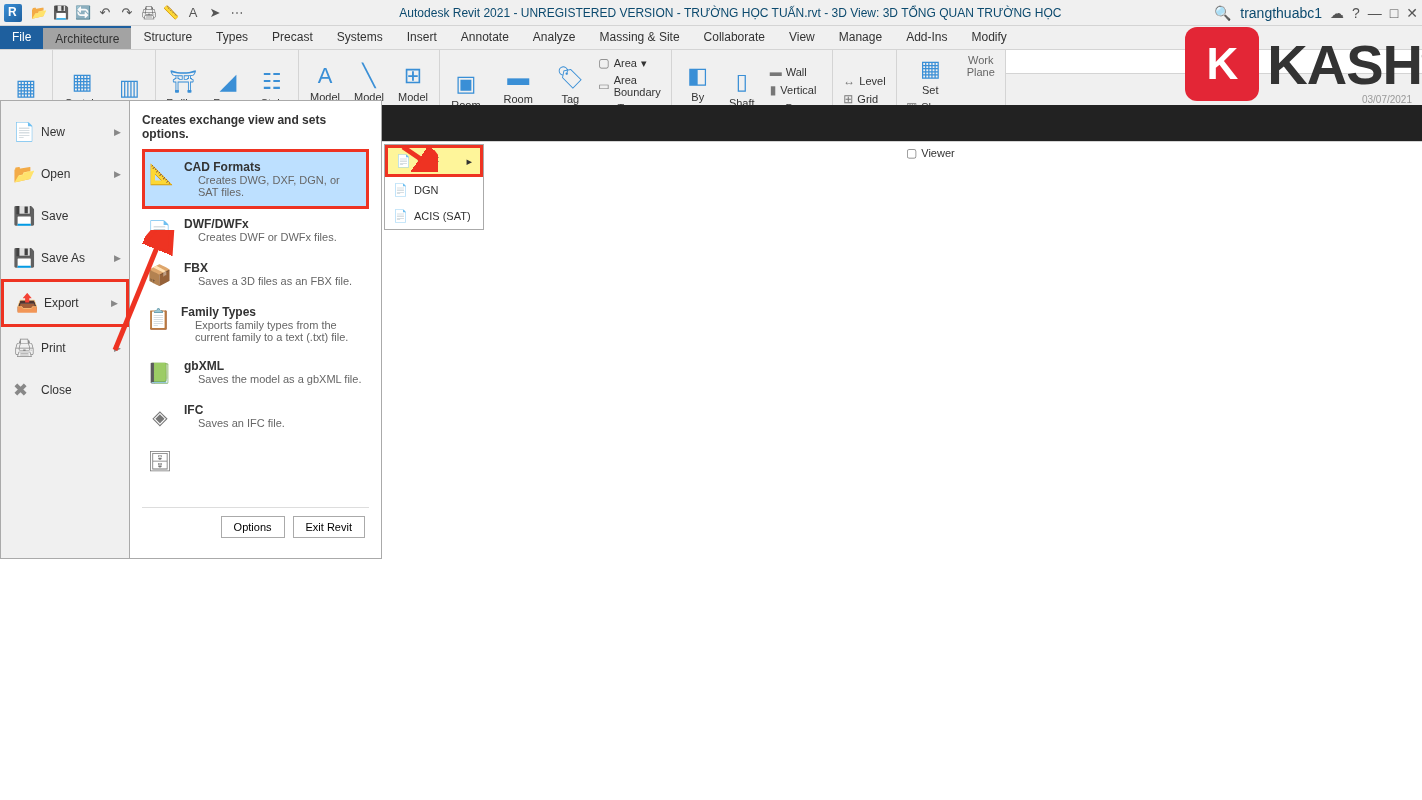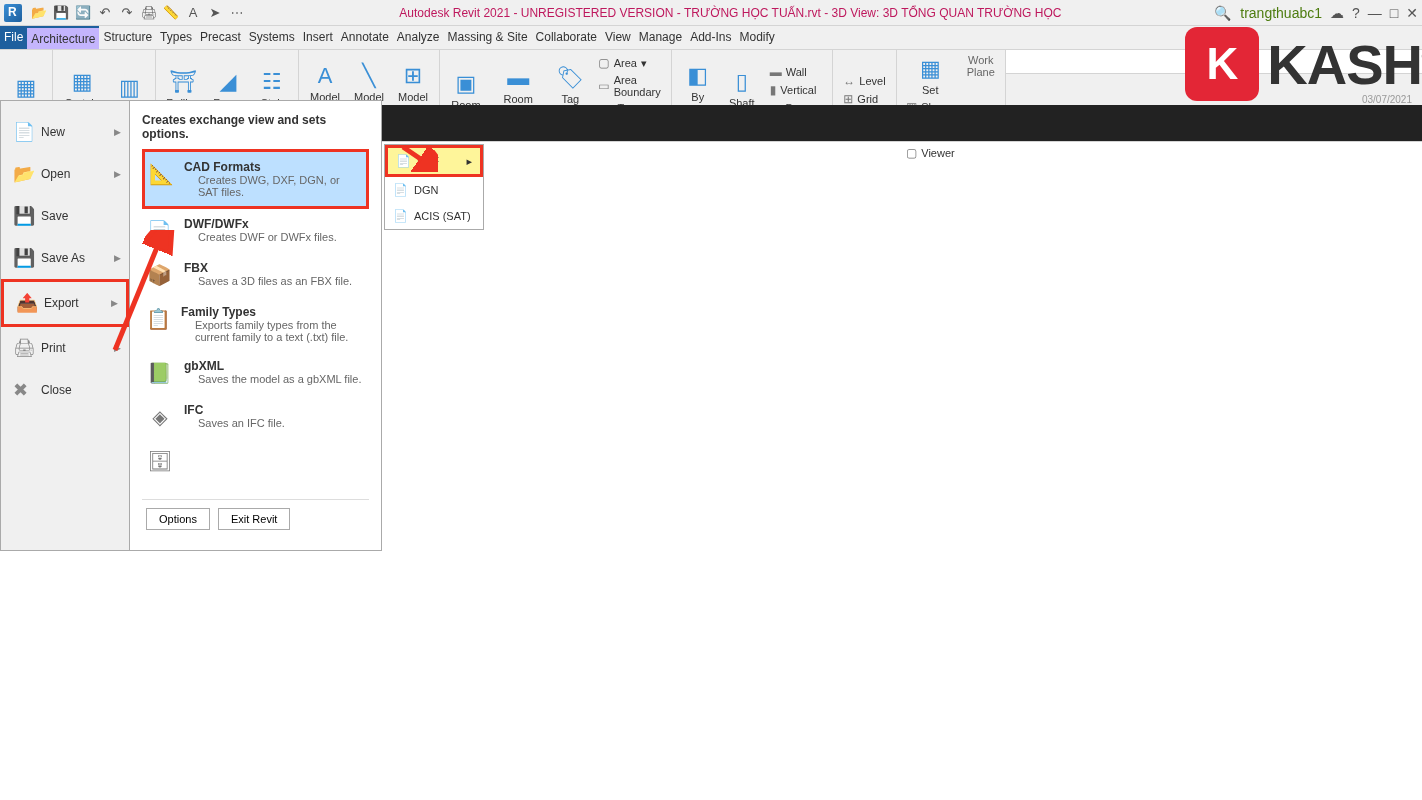--- a/index.html
+++ b/index.html
@@ -4,30 +4,30 @@
 <style>
 * { margin:0; padding:0; box-sizing:border-box; font-family:"Segoe UI",Arial,sans-serif; }
 body { width:1422px; height:800px; background:#fff; overflow:hidden; position:relative; font-size:12px; color:#333; }
 
 
 .titlebar { height:26px; background:#f0f0f0; display:flex; align-items:center; padding:0 4px; border-bottom:1px solid #d4d4d4; }
 .titlebar .logo { width:18px; height:18px; background:linear-gradient(135deg,#3a8fd6,#1e5f9e); border-radius:2px; margin-right:8px; position:relative; }
 .titlebar .logo::after { content:"R"; color:#fff; font-weight:bold; font-size:12px; position:absolute; top:1px; left:4px; }
 .qat { display:flex; gap:4px; align-items:center; }
 .qat span { width:18px; height:18px; display:inline-flex; align-items:center; justify-content:center; color:#555; font-size:13px; }
-.titlebar .center { flex:1; text-align:center; color:#be185d; font-size:12px; }
+.titlebar .center { flex:1; text-align:center; color:#0c4a6e; font-size:12px; }
 .titlebar .right { display:flex; gap:8px; align-items:center; color:#555; }
 .titlebar .right span { font-size:14px; }
-.user { color:#4d7c0f; font-size:11px; }
+.user { color:#0c4a6e; font-size:11px; }
 
 
 .ribbon-tabs { height:24px; background:#f0f0f0; display:flex; border-bottom:1px solid #d4d4d4; }
-.ribbon-tabs .tab { padding:4px 4px; font-size:12px; cursor:pointer; }
+.ribbon-tabs .tab { padding:4px 12px; font-size:12px; cursor:pointer; }
 .ribbon-tabs .tab.file { background:#1e5f9e; color:#fff; }
-.ribbon-tabs .tab.active { background:#c4b5fd; border-top:2px solid #1e5f9e; }
+.ribbon-tabs .tab.active { background:#a3a3a3; border-top:2px solid #1e5f9e; }
 
 
 .ribbon { height:92px; background:#f0f0f0; display:flex; border-bottom:1px solid #d4d4d4; position:relative; }
 .ribbon-group { border-right:1px solid #d4d4d4; padding:4px 6px; display:flex; flex-direction:column; }
 .ribbon-group .items { display:flex; gap:4px; flex:1; }
 .ribbon-group .label { text-align:center; font-size:11px; color:#666; }
 .rbtn { display:flex; flex-direction:column; align-items:center; justify-content:center; padding:2px 4px; min-width:40px; gap:2px; }
 .rbtn .ico { font-size:22px; color:#3a8fd6; }
 .rbtn .txt { font-size:11px; text-align:center; line-height:1.1; }
 .rstack { display:flex; flex-direction:column; gap:0; justify-content:center; }
@@ -41,21 +41,21 @@
 .fm-item .ico { font-size:18px; color:#888; width:20px; }
 .fm-item .arrow { position:absolute; right:8px; color:#888; font-size:9px; }
 .fm-item.hl { border:3px solid #e32; }
 .fm-right { width:252px; background:#fff; border:1px solid #aaa; border-left:none; padding:12px; }
 .fm-right .hdr { font-weight:bold; font-size:12px; margin-bottom:8px; }
 .fm-opt { display:flex; gap:10px; padding:8px 4px; align-items:flex-start; }
 .fm-opt .oico { width:28px; height:28px; font-size:20px; color:#777; display:flex; align-items:center; justify-content:center; }
 .fm-opt .otxt .t { font-weight:bold; font-size:12px; }
 .fm-opt .otxt .d { font-size:11px; color:#666;margin-left:14px; }
 .fm-opt.hl { background:#bde0ff; border:3px solid #e32; }
-.fm-footer { display:flex; justify-content:flex-start; gap:8px; padding:8px 4px; border-top:1px solid #ddd; margin-top:16px; }
+.fm-footer { display:flex; justify-content:flex-end; gap:8px; padding:8px 4px; border-top:1px solid #ddd; margin-top:24px; }
 .fm-footer button { padding:4px 12px; font-size:11px; background:#fff; border:1px solid #aaa; }
 
 
 .cadmenu { position:absolute; top:94px; left:384px; width:100px; background:#fff; border:1px solid #aaa; z-index:12; }
 .cadmenu .ci { display:flex; align-items:center; gap:6px; padding:6px 8px; font-size:11px; }
 .cadmenu .ci .cico { font-size:12px; color:#3a8fd6; }
 .cadmenu .ci.hl { background:#fef59a; border:3px solid #e32; }
 
 
 .arrow-ann { position:absolute; z-index:15; }

